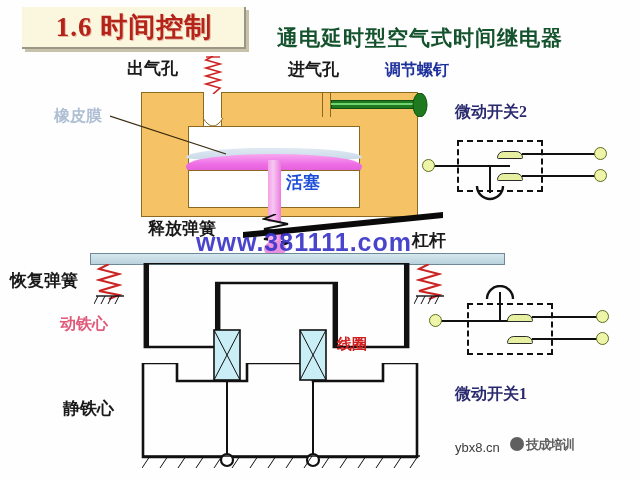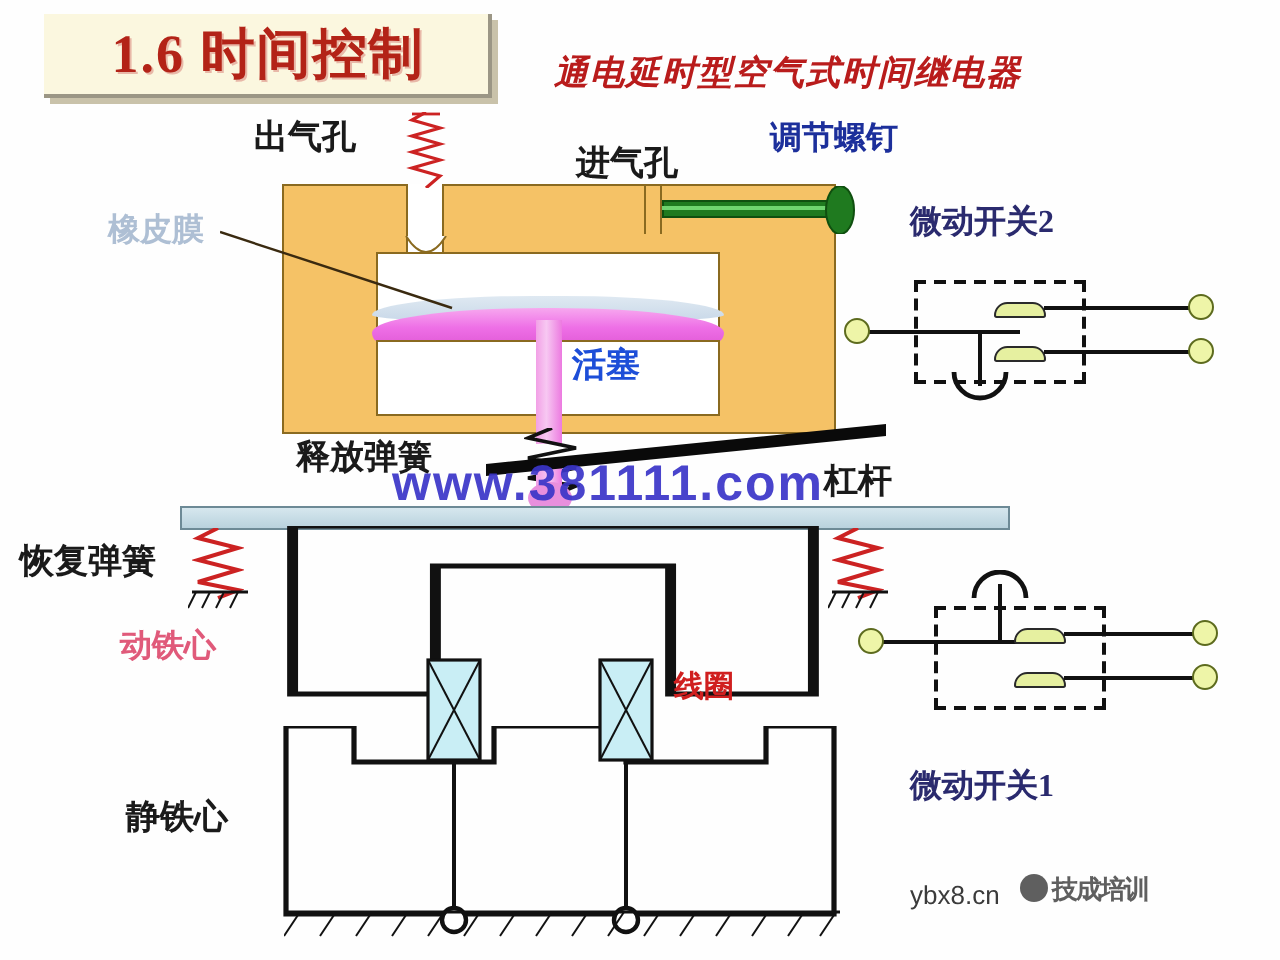--- a/index.html
+++ b/index.html
@@ -42,24 +42,23 @@
 
   
   .lbl {
     position: absolute;
     white-space: nowrap;
     font-weight: bold;
     line-height: 1;
   }
 
   .heading-red {
-    font-size: 17px;
-    color: #b91c1c;
+    font-size: 21px;
+    color: #14532d;
     letter-spacing: 1px;
-    font-style: italic;
   }
   .lbl-black  { font-size: 17px; color: #1a1a1a; }
   .lbl-blue   { font-size: 16px; color: #1c2f9b; }
   .lbl-navy   { font-size: 16px; color: #2a2a6e; text-align: center; }
   .lbl-pinkgray { font-size: 16px; color: #aebfd4; }
   .lbl-pink     { font-size: 17px; color: #1d4ed8; }
   .lbl-red      { font-size: 16px; color: #e05a7a; }
   .lbl-coil     { font-size: 15px; color: #d01f1f; }
 
   
@@ -179,21 +178,21 @@
 <body>
 
 <div id="stage">
 
   <div id="title-plate"></div>
   <div id="title-text">1.6 时间控制</div>
 
   <div class="lbl heading-red" style="left:277px; top:28px;">通电延时型空气式时间继电器</div>
 
   <div class="lbl lbl-black" style="left:127px; top:60px;">出气孔</div>
-  <div class="lbl lbl-black" style="left:288px; top:61px;margin-top:12px;">进气孔</div>
+  <div class="lbl lbl-black" style="left:288px; top:61px;">进气孔</div>
   <div class="lbl lbl-blue" style="left:385px; top:62px;">调节螺钉</div>
 
   <div class="orange-box" style="left:141px; top:92px; width:277px; height:125px;"></div>
 
   <div class="plain-white" style="left:203px; top:92px; width:19px; height:37px; border-left:1px solid #8a6a20; border-right:1px solid #8a6a20;"></div>
 
   <svg style="position:absolute; left:202px; top:118px; width:22px; height:16px;">
     <path d="M1,0 Q11,16 21,0" fill="#ffffff" stroke="#8a6a20" stroke-width="1"></path>
   </svg>
 

